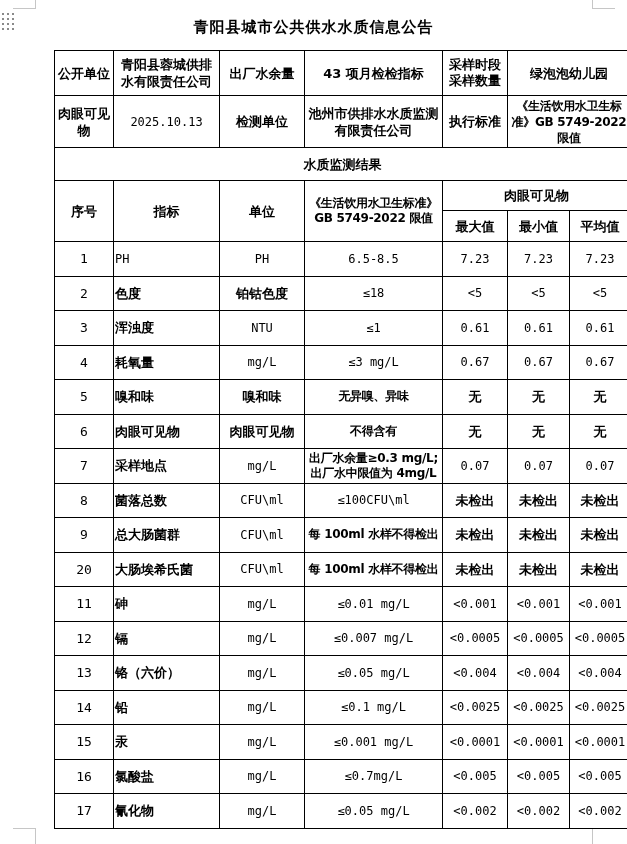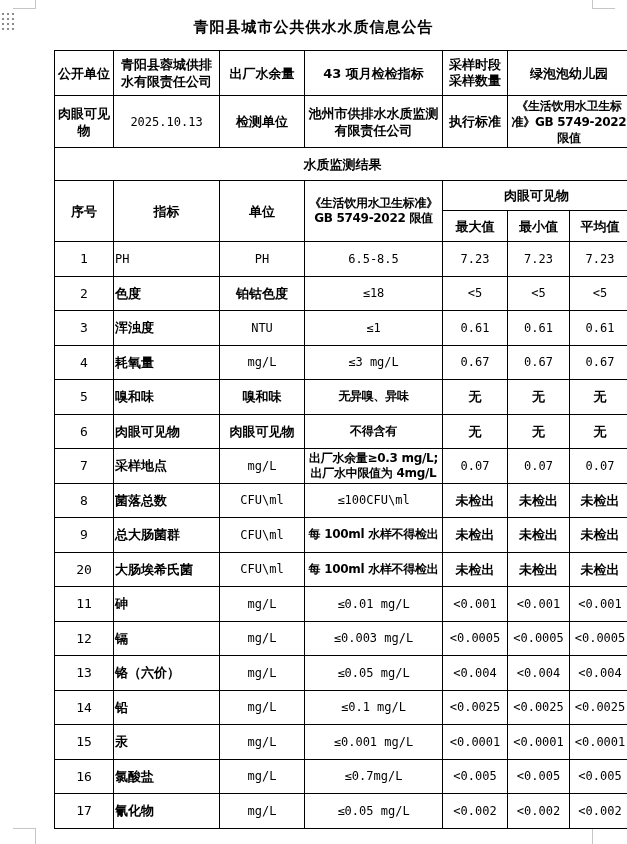--- a/index.html
+++ b/index.html
@@ -221,21 +221,21 @@
         <td class="c-unit en">mg/L</td>
         <td class="c-limit en">≤0.01 mg/L</td>
         <td class="c-max en">&lt;0.001</td>
         <td class="c-min en">&lt;0.001</td>
         <td class="c-avg en">&lt;0.001</td>
       </tr>
       <tr class="data">
         <td class="c-seq en">12</td>
         <td class="c-indicator zh">镉</td>
         <td class="c-unit en">mg/L</td>
-        <td class="c-limit en">≤0.003 mg/L</td>
+        <td class="c-limit en">≤0.007 mg/L</td>
         <td class="c-max en">&lt;0.0005</td>
         <td class="c-min en">&lt;0.0005</td>
         <td class="c-avg en">&lt;0.0005</td>
       </tr>
       <tr class="data">
         <td class="c-seq en">13</td>
         <td class="c-indicator zh">铬（六价）</td>
         <td class="c-unit en">mg/L</td>
         <td class="c-limit en">≤0.05 mg/L</td>
         <td class="c-max en">&lt;0.004</td>

